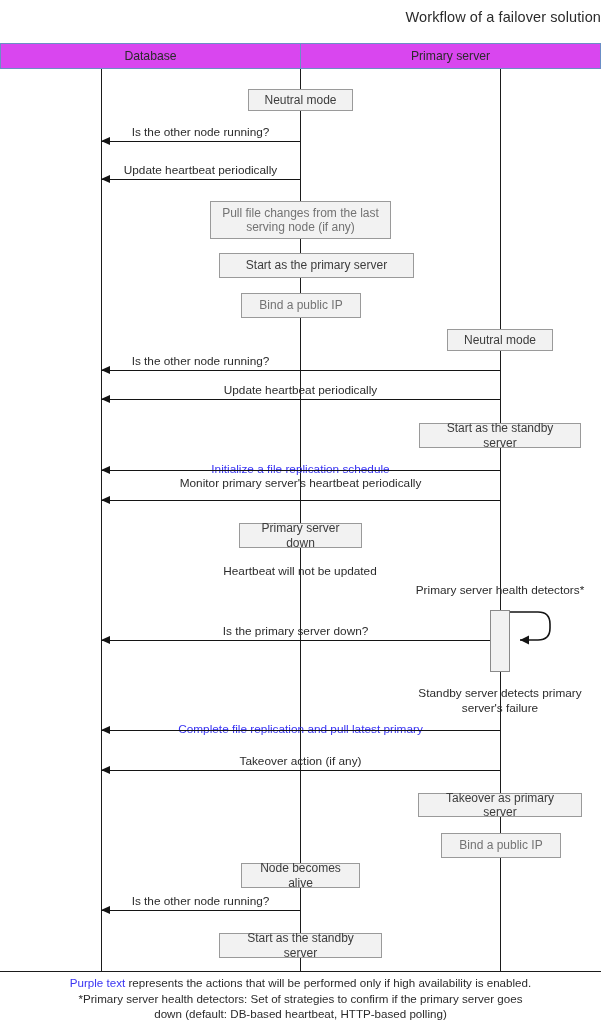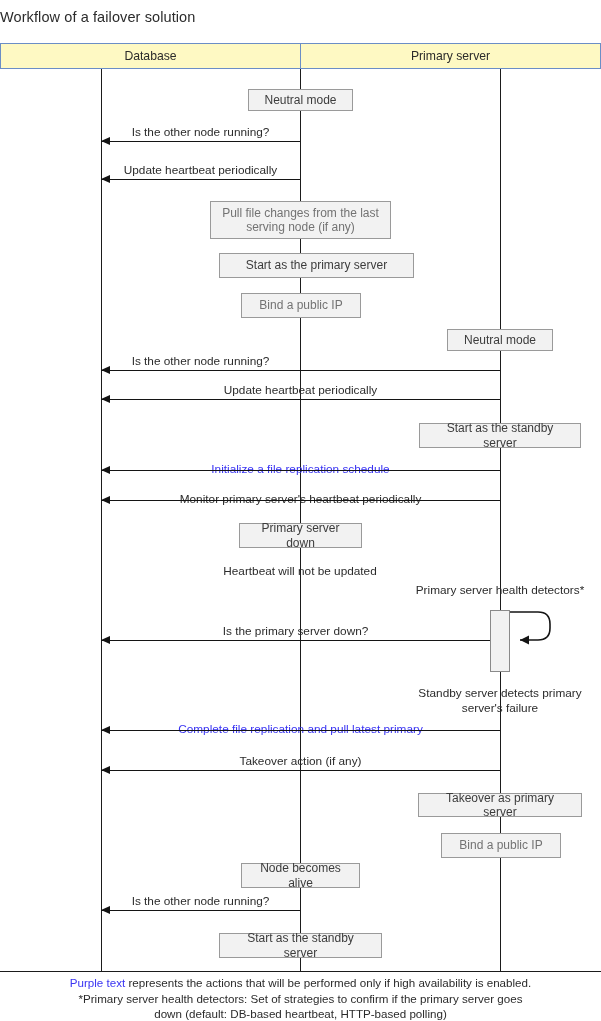--- a/index.html
+++ b/index.html
@@ -14,36 +14,36 @@
     height: 1021px;
     overflow: hidden;
     background: #ffffff;
   }
 
   
   .diagram-title {
     position: absolute;
     left: 0; top: 9px;
     width: 601px;
-    text-align: left;
+    text-align: right;
     font-size: 14.5px;
     color: #2b2b2b;
     letter-spacing: 0.1px;
   }
 
   
   .header-band {
     position: absolute;
     left: 0; top: 43px;
     width: 601px; height: 26px;
     display: flex;
   }
   .participant {
     flex: 1 1 0;
-    background: #fef9c3;
+    background: #d946ef;
     border: 1px solid #6b8ec6;
     border-right-width: 0;
     display: flex;
     align-items: center;
     justify-content: center;
     font-size: 12.2px;
     color: #2b2b2b;
   }
   .participant:last-child { border-right-width: 1px; }
 
@@ -186,21 +186,21 @@
   <div class="arrow-head" style="left:101px; top:365.5px;"></div>
 
   <div class="msg-label" style="left:101px; top:383px; width:399px;">Update heartbeat periodically</div>
   <div class="msg-line" style="left:101px; top:399px; width:399px;"></div>
   <div class="arrow-head" style="left:101px; top:394.5px;"></div>
 
   <div class="msg-label ha" style="left:101px; top:454px; width:399px;">Initialize a file replication schedule</div>
   <div class="msg-line" style="left:101px; top:470px; width:399px;"></div>
   <div class="arrow-head" style="left:101px; top:465.5px;"></div>
 
-  <div class="msg-label" style="left:101px; top:492px; width:399px;">Monitor primary server's heartbeat periodically</div>
+  <div class="msg-label" style="left:101px; top:476px; width:399px;">Monitor primary server's heartbeat periodically</div>
   <div class="msg-line" style="left:101px; top:500px; width:399px;"></div>
   <div class="arrow-head" style="left:101px; top:495.5px;"></div>
 
   <div class="msg-label" style="left:101px; top:624px; width:389px;">Is the primary server down?</div>
   <div class="msg-line" style="left:101px; top:640px; width:389px;"></div>
   <div class="arrow-head" style="left:101px; top:635.5px;"></div>
 
   <div class="msg-label ha" style="left:101px; top:714px; width:399px;">Complete file replication and pull latest primary</div>
   <div class="msg-line" style="left:101px; top:730px; width:399px;"></div>
   <div class="arrow-head" style="left:101px; top:725.5px;"></div>

